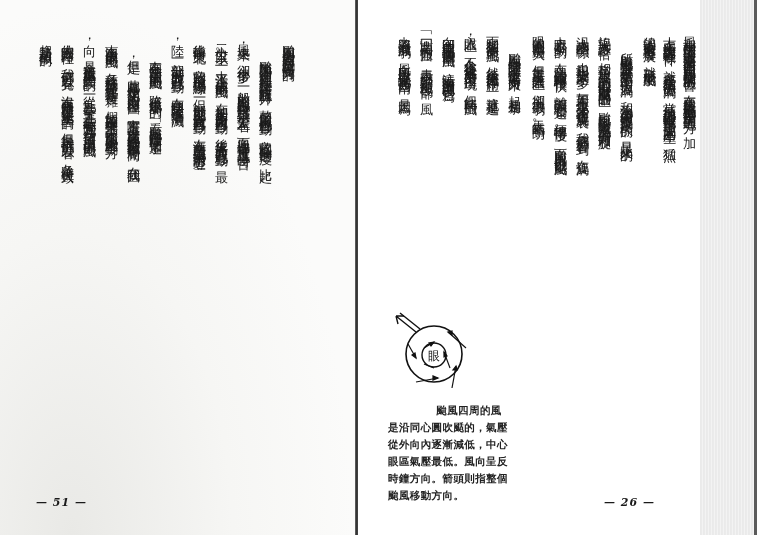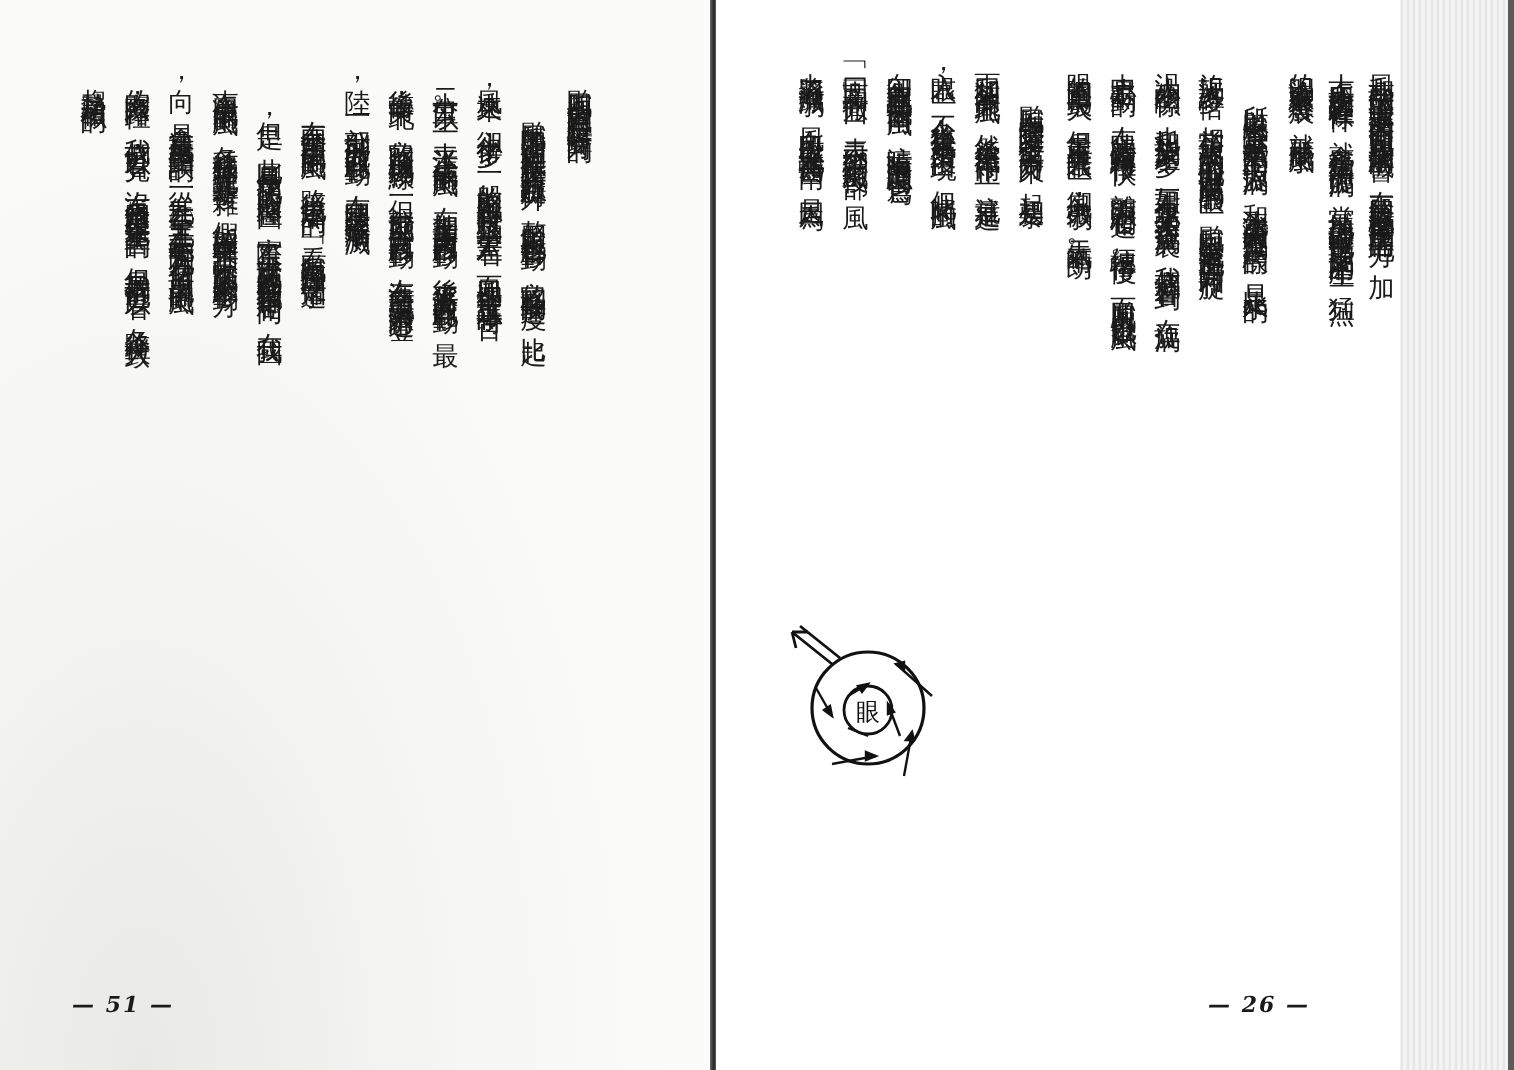--- a/index.html
+++ b/index.html
@@ -115,18 +115,19 @@
           <polygon points="68,54 65,58 69,58"></polygon>
         <line x1="36" y1="36" x2="46" y2="30"></line>
           <polygon points="46,30 41,31 43,34"></polygon>
         <line x1="56" y1="40" x2="62" y2="56"></line>
           <polygon points="56,40 56,45 59,44"></polygon>
         <line x1="36" y1="52" x2="46" y2="56"></line>
       </g>
       <text x="46" y="48" font-size="12" text-anchor="middle" fill="#111" font-family="DejaVu Serif, serif">眼</text>
     </svg>
 
+    <div class="caption" style="left:30px; top:402px;">颱風四周的風是沿同心圓吹颳的，氣壓從外向內逐漸減低，中心眼區氣壓最低。風向呈反時鐘方向。箭頭則指整個颱風移動方向。</div>
 
     <div class="page-number" style="left:246px; top:496px;">— 26 —</div>
   </div>
 
   <div class="binding-shadow"></div>
 </div>
 
 </body></html>

